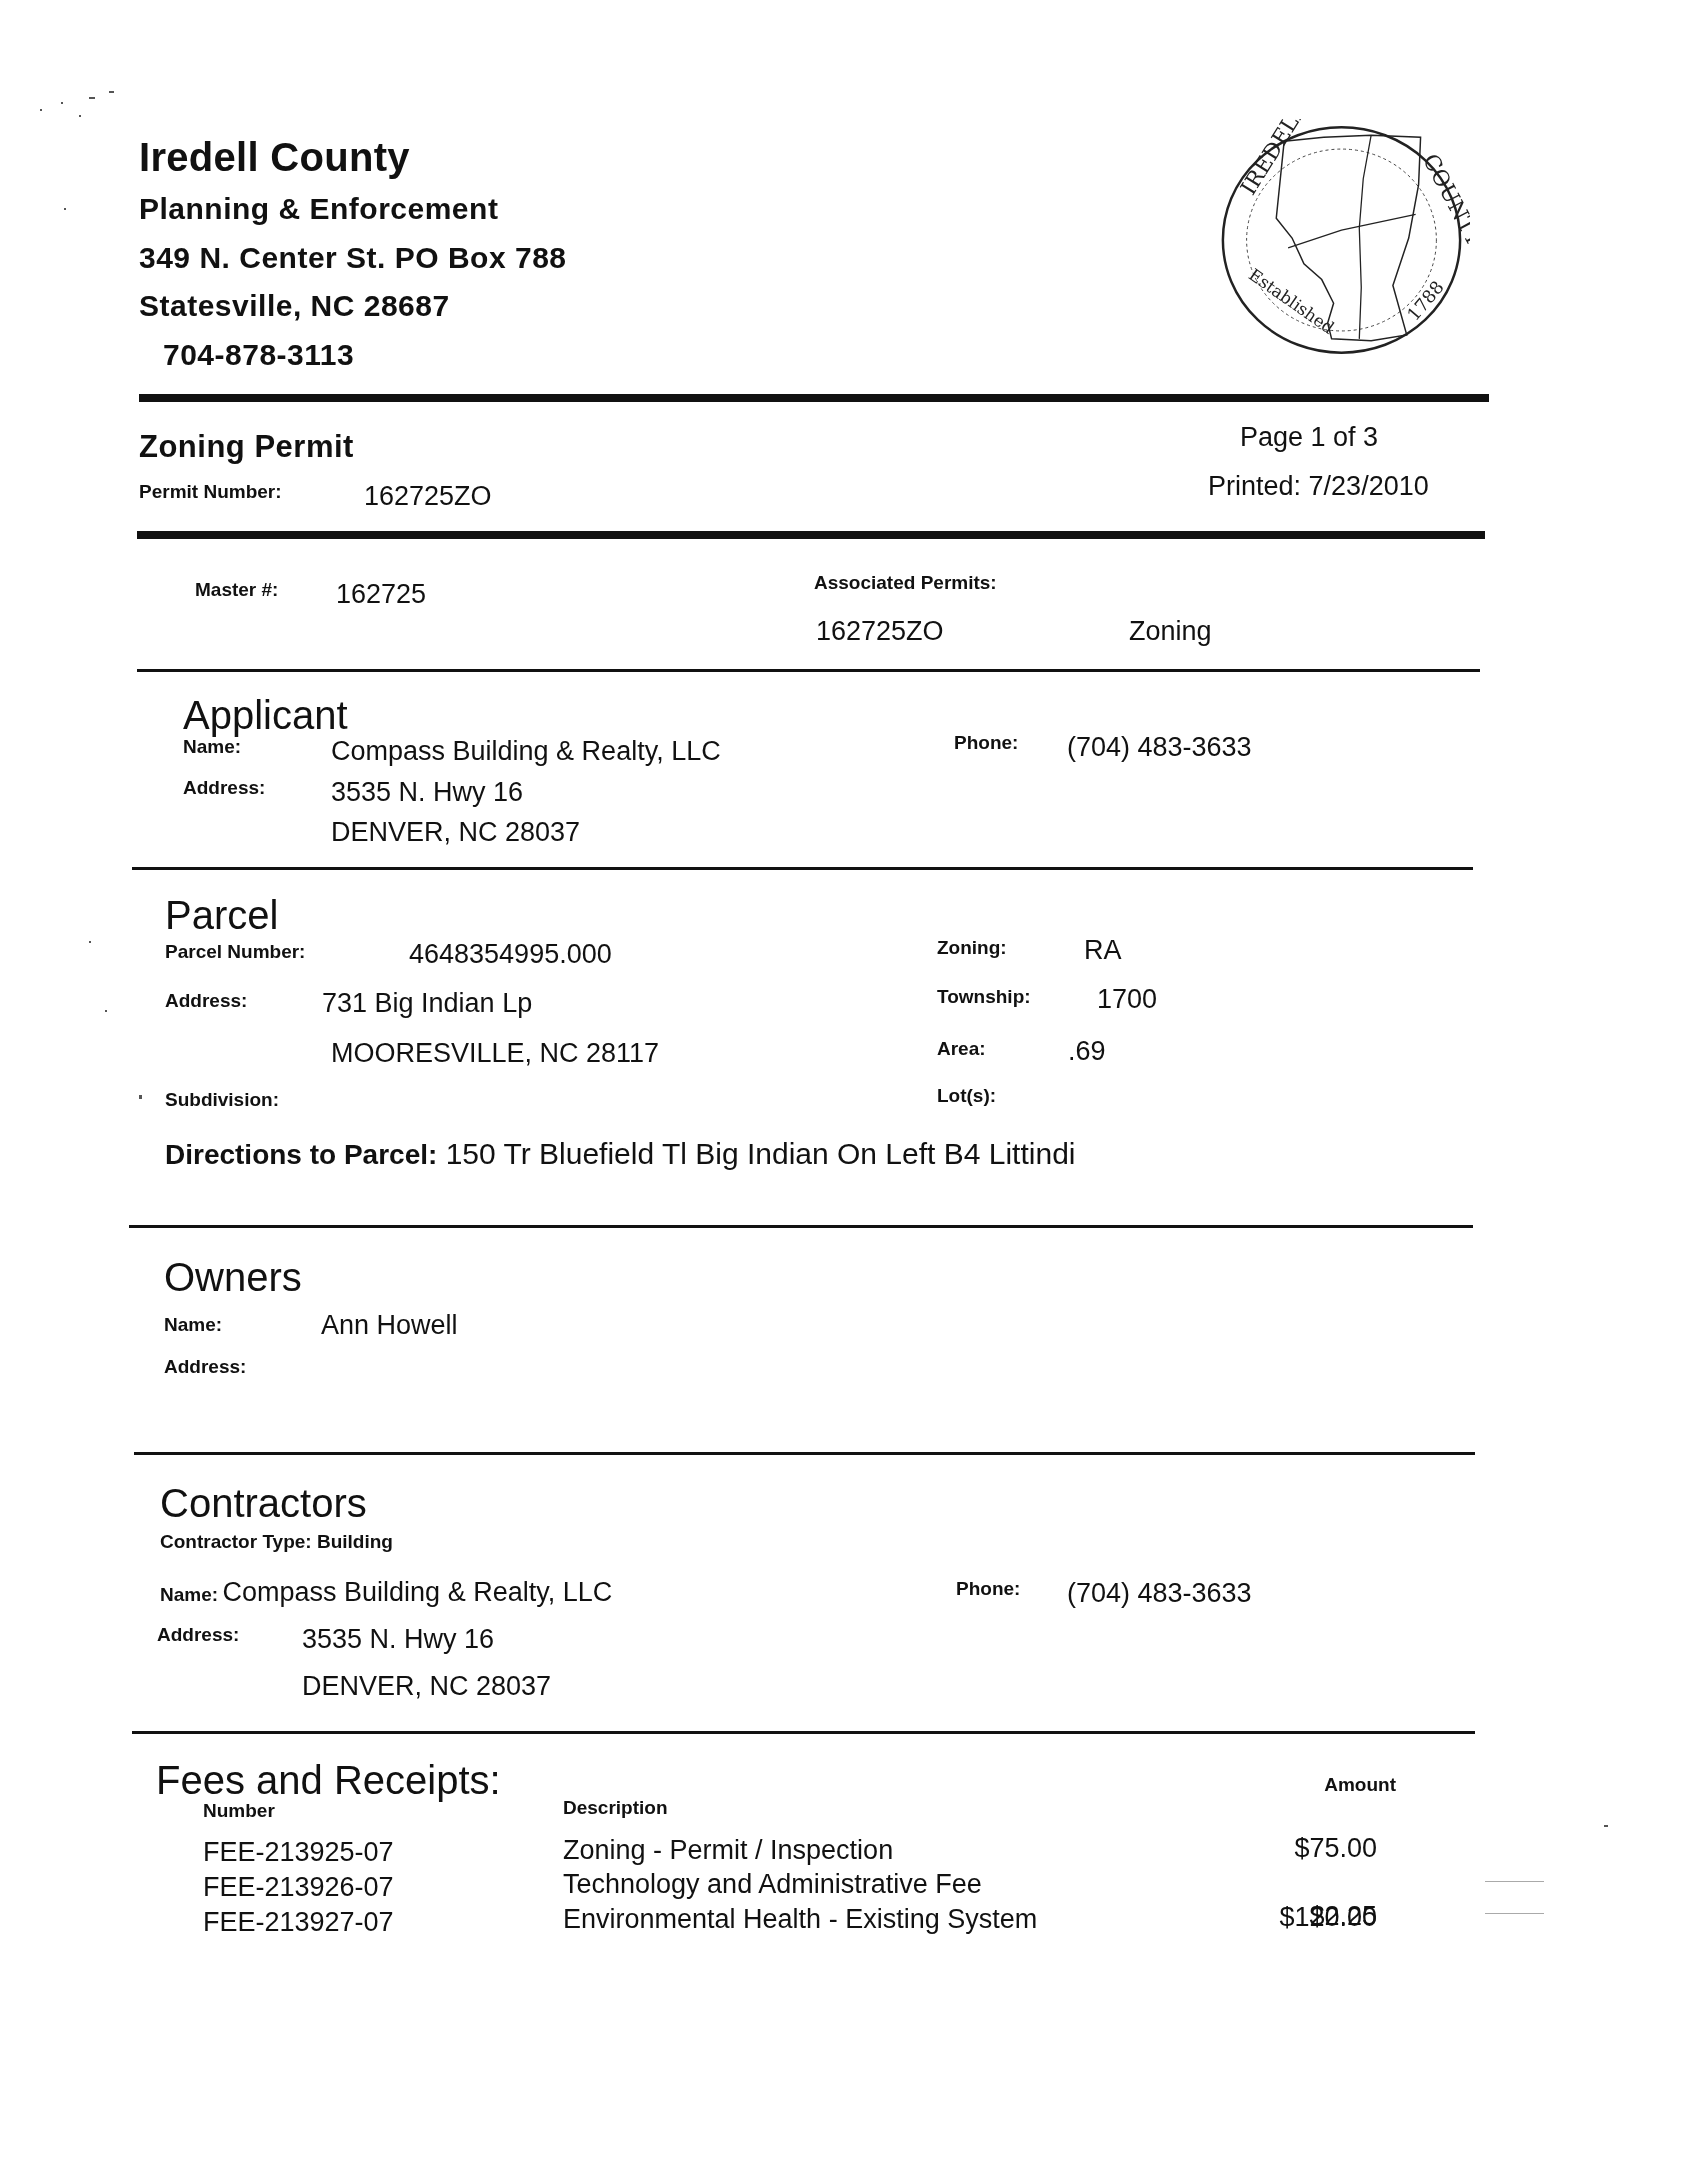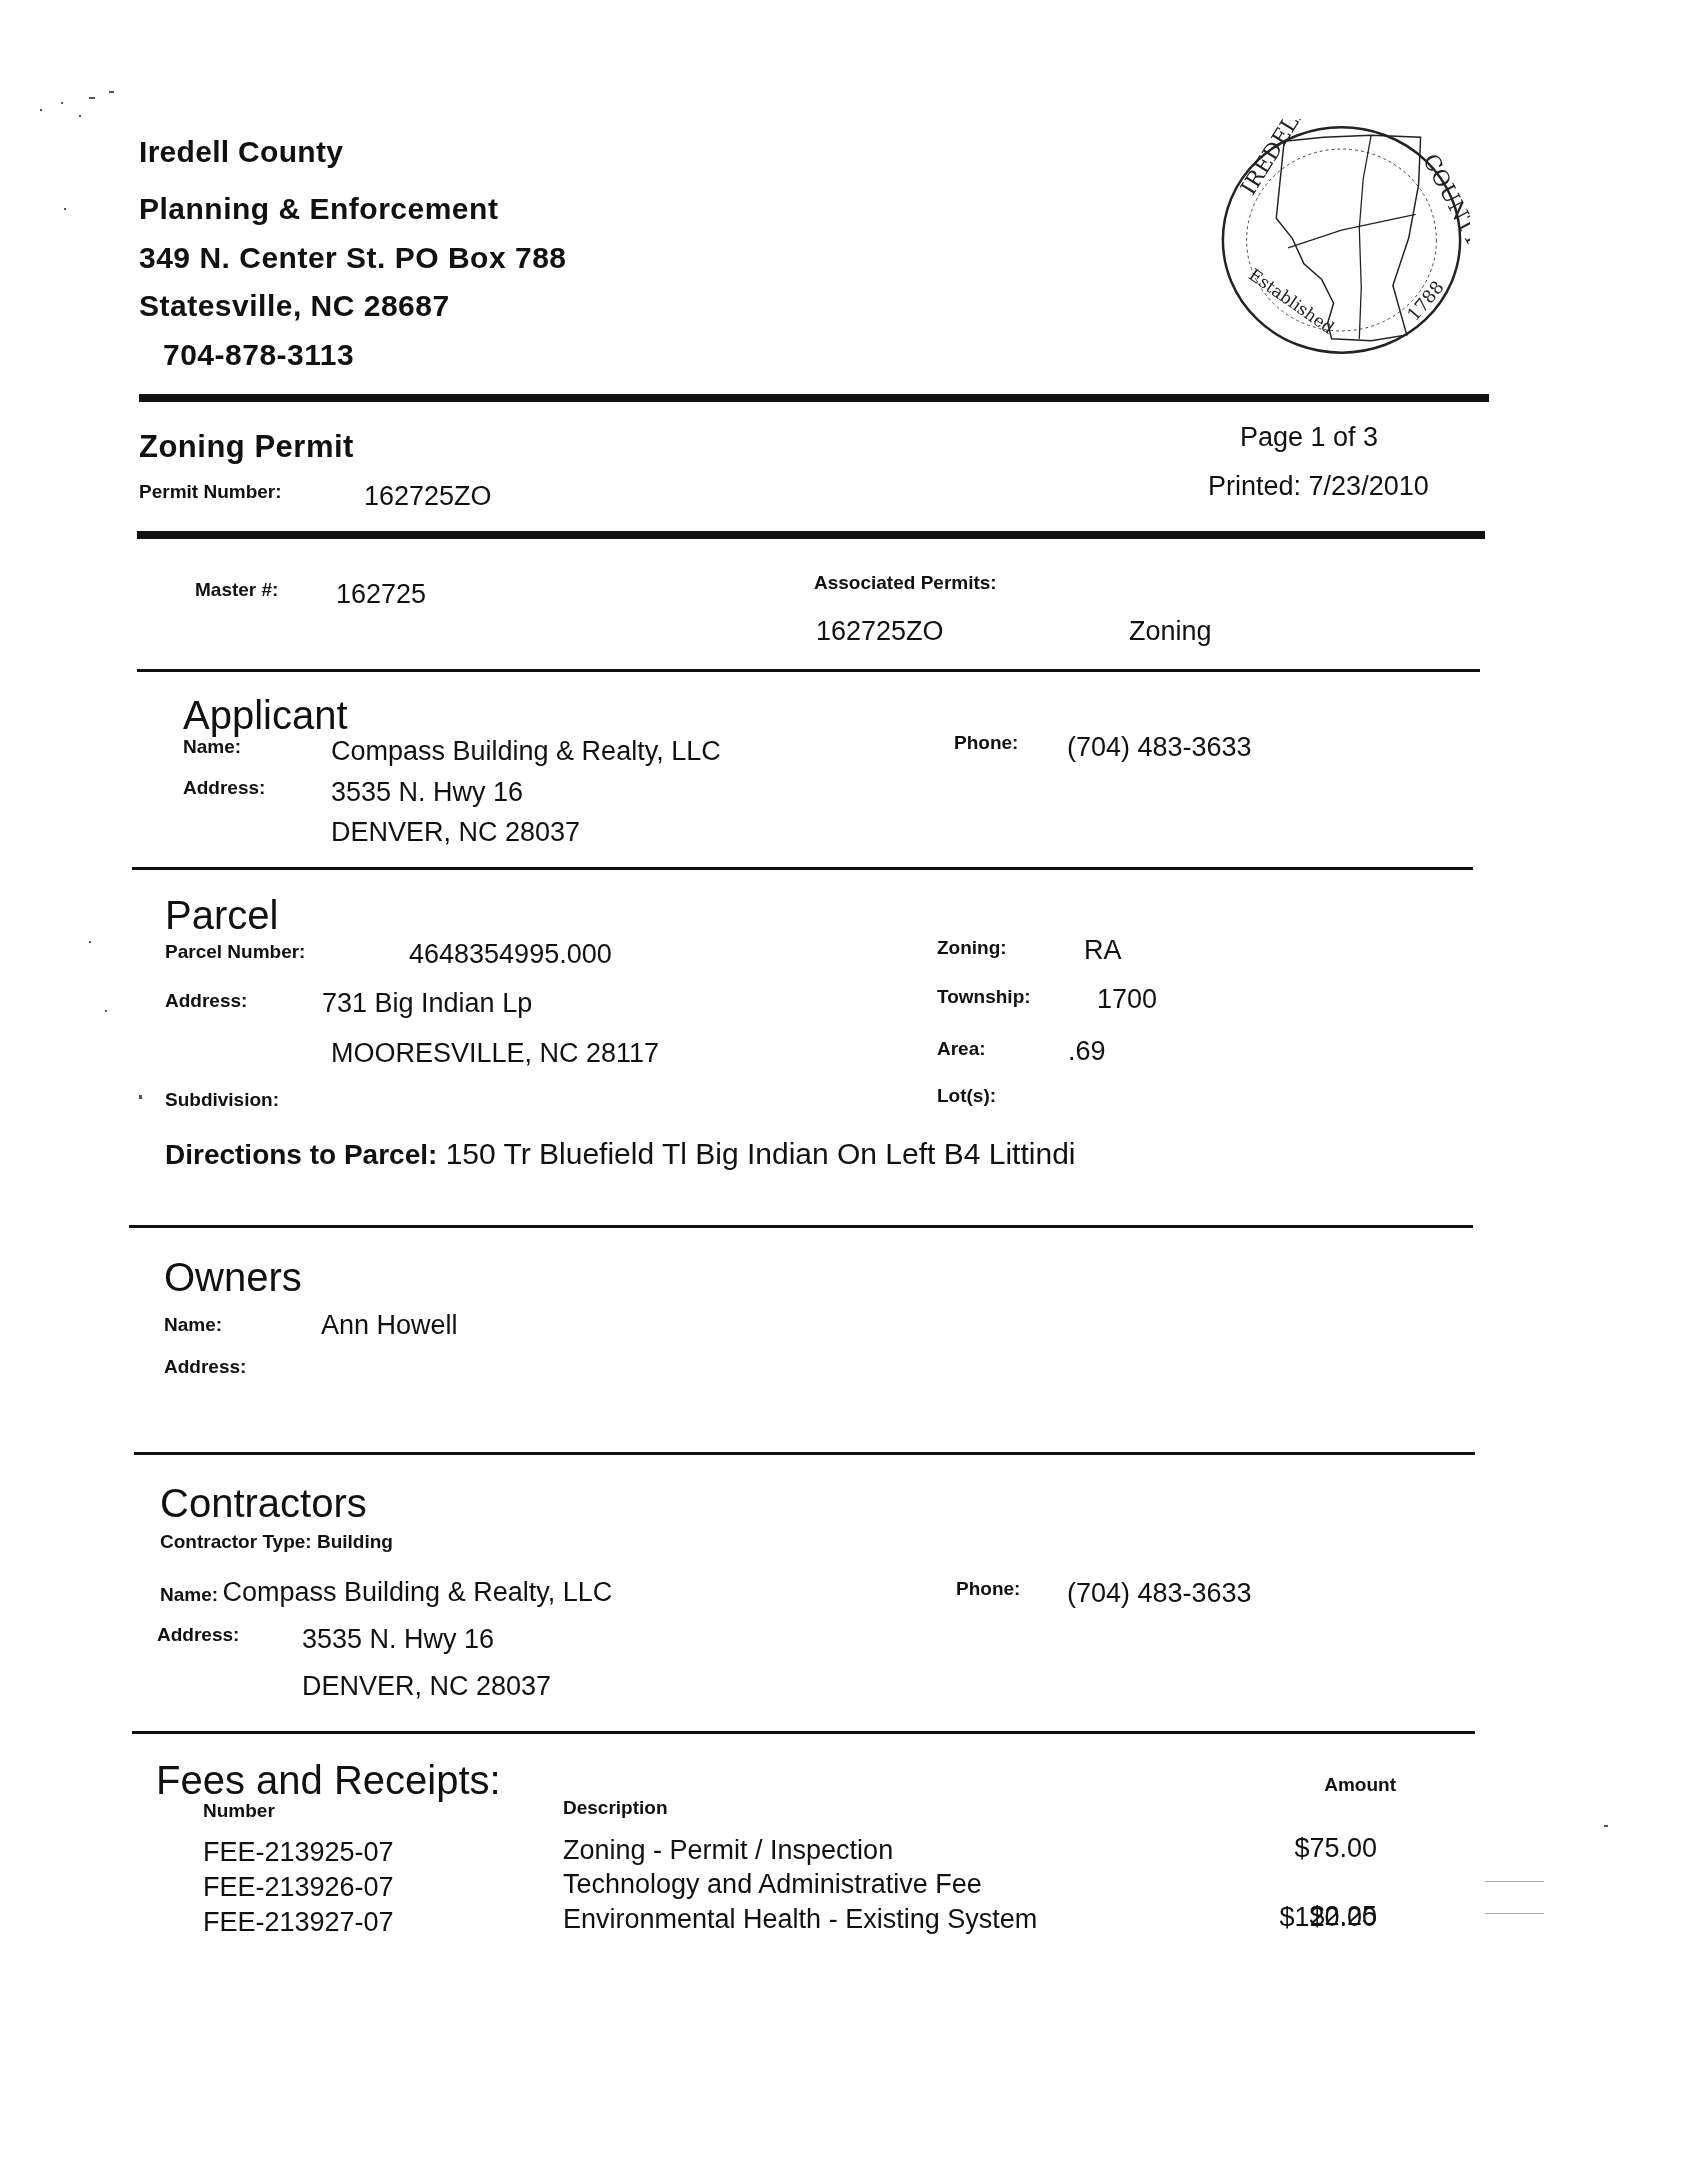--- a/index.html
+++ b/index.html
@@ -1,20 +1,20 @@
 <!DOCTYPE html>
 <html><head>
 <meta charset="utf-8">
 <style>
   html, body { margin: 0; padding: 0; background: #ffffff; }
   body { width: 1687px; height: 2175px; position: relative; overflow: hidden;
          font-family: "Liberation Sans", "DejaVu Sans", sans-serif; color: #111; }
   .abs { position: absolute; white-space: nowrap; }
   .b { font-weight: bold; }
-  .hdr { font-size: 30px; font-weight: bold; letter-spacing: 0.3px; }
+  .hdr { font-size: 40px; font-weight: bold; letter-spacing: 0.3px; }
   .hdr-sm { font-size: 30px; font-weight: bold; letter-spacing: 0.5px; }
   .sec { font-size: 40px; font-weight: normal; }
   .lbl { font-size: 19px; font-weight: bold; }
   .val { font-size: 27px; font-weight: normal; }
   .rule-thick { position: absolute; height: 8px; background: #111; }
   .rule { position: absolute; height: 3px; background: #111; }
   .specks { position: absolute; width: 2px; height: 2px; background: #555; }
 </style>
 </head>
 <body>

